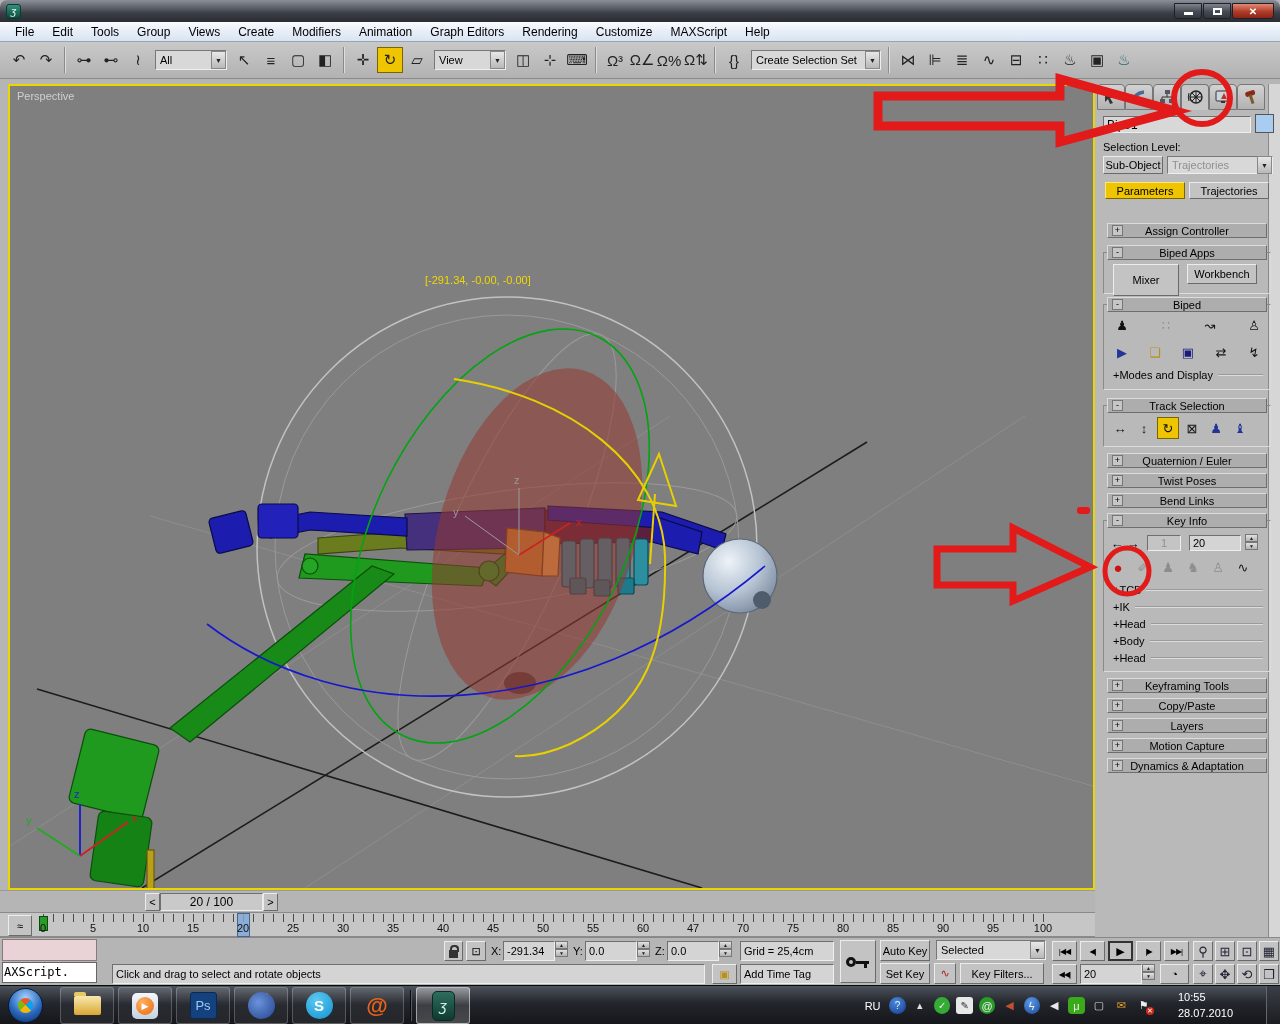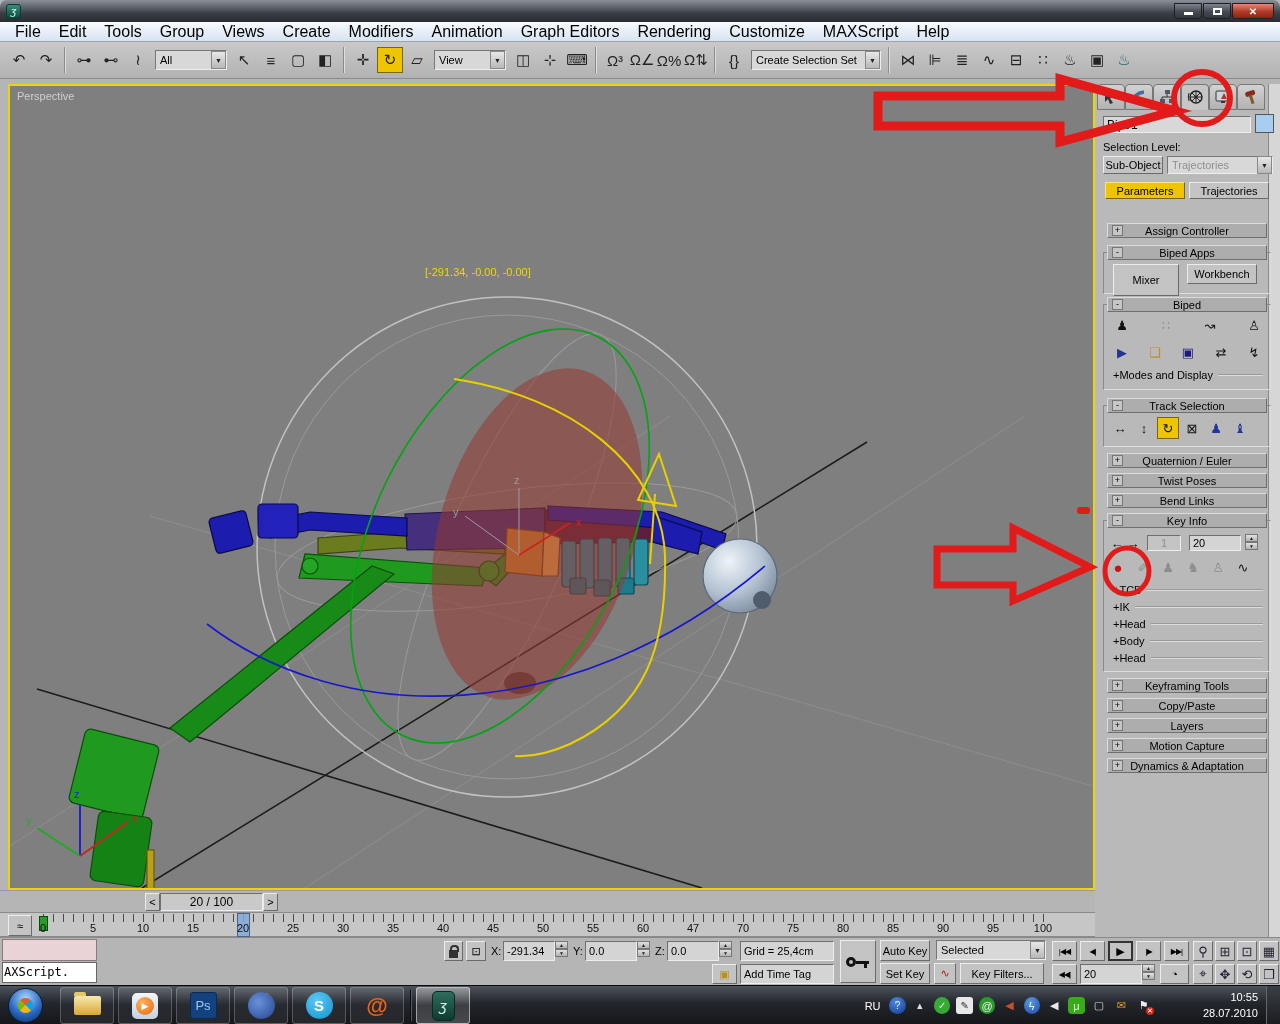--- a/index.html
+++ b/index.html
@@ -20,21 +20,21 @@
     border:1px solid #1d2025; border-radius:0 0 3px 3px; display:flex; align-items:center; justify-content:center; }
   .wbtn.close { width:42px; background:linear-gradient(#e08a74,#b03b28 55%,#8c2418); }
   .wbtn .bar { width:9px; height:3px; background:#fff; margin-top:5px; }
   .wbtn .box { width:9px; height:7px; border:2px solid #fff; }
   .wbtn .x { color:#fff; font-size:10px; font-weight:bold; }
 
   
   .menubar { position:absolute; left:0; top:22px; width:1280px; height:20px;
     background:linear-gradient(#fafcfe,#e7eef8 50%,#d8e4f2); border-bottom:1px solid #9aa4b0;
     display:flex; align-items:center; padding-left:6px; }
-  .menu-item { padding:2px 9px; font-size:16px; }
+  .menu-item { padding:2px 9px; font-size:12px; }
 
   
   .toolbar { position:absolute; left:0; top:42px; width:1280px; height:37px;
     background:linear-gradient(#c9c9c9,#b2b2b2); border-bottom:1px solid #8a8a8a;
     display:flex; align-items:center; padding-left:6px; gap:2px; }
   .tb-group { display:flex; align-items:center; gap:1px; }
   .tb-sep { width:2px; height:26px; border-left:1px solid #8a8a8a; border-right:1px solid #dedede; margin:0 3px; }
   .tb-btn { width:26px; height:26px; background:transparent; border:1px solid transparent;
     display:flex; align-items:center; justify-content:center; font-size:15px; color:#222; }
   .tb-btn[data-variant="active"] { background:#eec500; border:1px solid #7a6500; }
@@ -45,21 +45,21 @@
     font-size:11px; padding-left:4px; margin:0 2px; }
   .dd .dtext { flex:1; overflow:hidden; white-space:nowrap; }
   .dd .dbtn { width:15px; height:18px; background:linear-gradient(#e8e8e8,#b8b8b8); border:1px solid #888;
     display:flex; align-items:center; justify-content:center; font-size:7px; color:#222; margin-left:3px; }
   .dd.w72 { width:72px; } .dd.w130 { width:130px; }
 
   
   .viewport { position:absolute; left:8px; top:84px; width:1087px; height:806px;
     background:#7f7f7f; border:2px solid #ecd600; }
   .vp-label { position:absolute; left:7px; top:4px; color:#cfcfcf; font-size:11px; }
-  .vp-coords { position:absolute; left:415px; top:180px; color:#f0d800; font-size:11px; }
+  .vp-coords { position:absolute; left:415px; top:188px; color:#f0d800; font-size:11px; }
 
   
   .cmdpanel { position:absolute; left:1095px; top:84px; width:185px; height:853px; background:#b9b9b9; }
   .cp-scroll { position:absolute; right:0; top:0; width:12px; height:853px; background:#d6d6d6;
     border-left:1px solid #8a8a8a; }
   .cp-tabs { position:absolute; left:2px; top:0; display:flex; }
   .cp-tab { width:28px; height:26px; background:linear-gradient(#d2d2d2,#b2b2b2);
     border:1px solid #777; border-radius:4px 4px 0 0; display:flex; align-items:center; justify-content:center; }
   .cp-tab.active { background:#c6c6c6; border-bottom:1px solid #c6c6c6; }
   .name-field { position:absolute; left:8px; top:32px; width:148px; height:17px; background:#d8d8d8;
@@ -180,21 +180,21 @@
   .tray-i[data-variant="greenring"] { background:#2a9a2a; border-radius:50%; font-size:11px; }
   .tray-i[data-variant="red"] { color:#c05030; }
   .tray-i[data-variant="blue"] { background:radial-gradient(circle at 40% 30%,#5a9ae8,#1a4a9a); border-radius:50%; font-size:11px; }
   .tray-i[data-variant="white2"] { color:#e8e8e8; }
   .tray-i[data-variant="ugreen"] { background:#3aaa1a; border-radius:4px; font-size:11px; }
   .tray-i[data-variant="plain"] { color:#ddd; }
   .tray-i[data-variant="orange"] { color:#e8a020; }
   .tray-i[data-variant="flag"] { color:#eee; position:relative; }
   .tray-i[data-variant="flag"]::after { content:"✕"; position:absolute; right:-2px; bottom:-1px; font-size:7px;
     color:#fff; background:#d02a1a; border-radius:50%; width:8px; height:8px; line-height:8px; text-align:center; }
-  .clock { position:absolute; left:1178px; top:3px; width:80px; color:#fff; text-align:right; font-size:11px; line-height:16px; }
+  .clock { position:absolute; left:1178px; top:3px; width:80px; color:#fff; text-align:left; font-size:11px; line-height:16px; }
   .show-desktop { position:absolute; left:1266px; top:0; width:14px; height:39px;
     background:linear-gradient(#3a3e46,#1a1c20); border-left:1px solid #666; }
 
   .annotations { position:absolute; left:0; top:0; width:1280px; height:1024px; pointer-events:none; z-index:50; }
 </style>
 </head>
 <body>
 
 <div class="screen">
 
@@ -707,20 +707,21 @@
         <span class="ruler-label">85</span>
         <span class="ruler-label">90</span>
         <span class="ruler-label">95</span>
         <span class="ruler-label">100</span>
       </div>
   </div>
 
   <div class="statusbar">
     <div class="sb listener-pink"></div>
     <div class="sb listener-white">AXScript.</div>
+    <div class="sb fld" style="left:112px;top:26px;width:593px;height:20px">Click and drag to select and rotate objects</div>
     <button class="sb btn3" style="left:712px;top:26px;width:25px;height:20px;color:#b8901a">▣</button>
     <button class="sb btn3" style="left:444px;top:3px;width:19px;height:20px">
         <span class="lockicon"></span>
       </button>
     <button class="sb btn3" style="left:466px;top:3px;width:20px;height:20px">⊡</button>
     <span class="sb" style="left:491px;top:7px">X:</span>
     <div class="sb fld" style="left:503px;top:3px;width:52px;height:20px">-291.34</div>
     <div class="sb spin" style="left:555px;top:3px">
         <span>▲</span>
         <span>▼</span>

